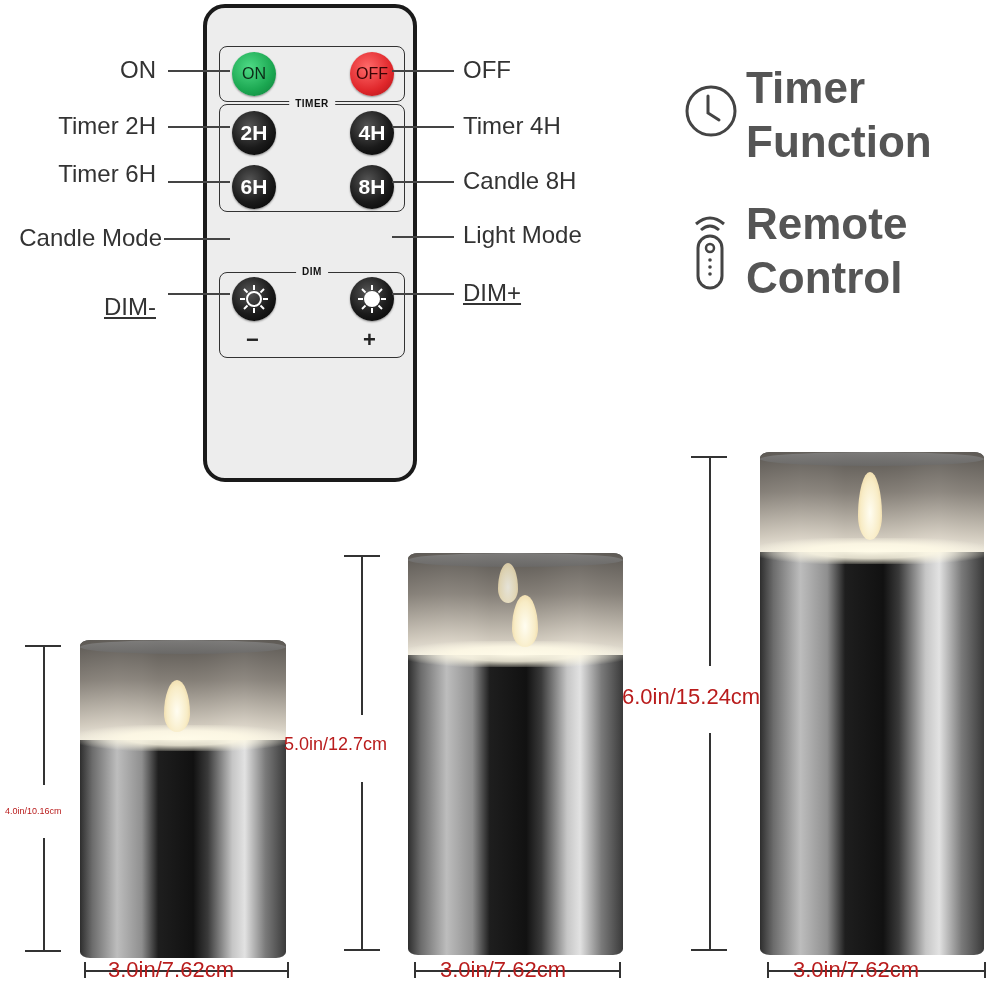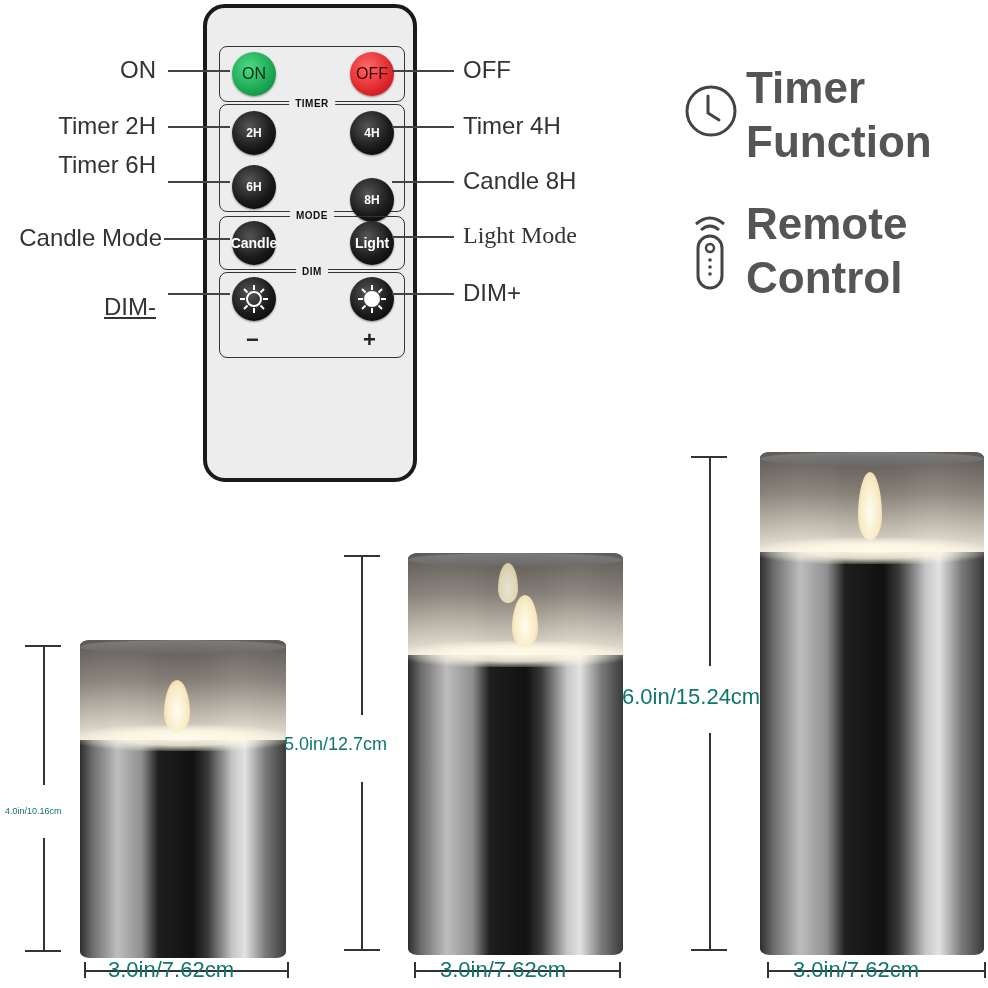--- a/index.html
+++ b/index.html
@@ -2,67 +2,62 @@
 <html><head>
 <meta charset="utf-8">
 <style>
   html,body{margin:0;padding:0;background:#fff;}
   body{width:988px;height:988px;position:relative;overflow:hidden;font-family:"Liberation Sans","DejaVu Sans",sans-serif;color:#222;}
   .abs{position:absolute;}
   
   .remote{left:203px;top:4px;width:214px;height:478px;border:4px solid #1a1a1a;border-radius:22px;background:#ededed;box-sizing:border-box;}
   .grp{position:absolute;left:12px;width:186px;border:1.5px solid #333;border-radius:8px;box-sizing:border-box;}
   .grp-title{position:absolute;top:-8px;left:50%;transform:translateX(-50%);background:#ededed;padding:0 6px;font-size:10px;font-weight:bold;letter-spacing:0.5px;line-height:14px;color:#111;}
-  .btn{position:absolute;width:44px;height:44px;border-radius:50%;background:radial-gradient(circle at 40% 35%,#555 0%,#1b1b1b 55%,#000 100%);color:#fff;font-weight:bold;font-size:12px;display:flex;align-items:center;justify-content:center;box-shadow:0 1px 2px rgba(0,0,0,.4);}
+  .btn{position:absolute;width:44px;height:44px;border-radius:50%;background:radial-gradient(circle at 40% 35%,#555 0%,#1b1b1b 55%,#000 100%);color:#fff;font-weight:bold;font-size:21px;display:flex;align-items:center;justify-content:center;box-shadow:0 1px 2px rgba(0,0,0,.4);}
   .btn.on{background:radial-gradient(circle at 40% 35%,#4fdb86 0%,#1ba751 60%,#0f7a39 100%);color:#0c2a17;font-size:16px;font-weight:normal;}
   .btn.off{background:radial-gradient(circle at 40% 35%,#ff6a6a 0%,#e0272b 60%,#a91217 100%);color:#3b0506;font-size:16px;font-weight:normal;}
   .btn.small{font-size:14px;}
   .sign{position:absolute;font-size:22px;font-weight:bold;color:#222;}
   
   .label{position:absolute;font-size:24px;color:#333;white-space:nowrap;line-height:28px;}
   .label.left{text-align:right;}
   .line{position:absolute;height:1.5px;background:#444;}
   
   .feat{position:absolute;font-size:44px;font-weight:bold;color:#555;line-height:52px;}
   
   .candle{position:absolute;border-radius:10px/6px;overflow:hidden;box-sizing:border-box;
     background:linear-gradient(90deg,#2e2e2e 0%,#6c6c6c 6%,#bdbdbd 18%,#8f8f8f 30%,#1e1e1e 38%,#111 55%,#3a3a3a 62%,#c6c6c6 74%,#e2e2e2 80%,#7a7a7a 90%,#3a3a3a 100%);}
   .candle .top{position:absolute;left:0;right:0;top:0;background:linear-gradient(180deg,#5e5a55 0%,#8a847c 40%,#d9d2c5 85%,#f4efe2 100%);opacity:.95;}
   .candle .glow{position:absolute;left:0;right:0;height:26px;background:radial-gradient(ellipse at 50% 50%,#fffbe8 0%,rgba(255,250,230,.85) 40%,rgba(220,220,220,0) 80%);}
   .candle .flame{position:absolute;width:26px;height:52px;background:radial-gradient(ellipse at 50% 60%,#fffdf1 0%,#f8ecc6 55%,#e6c98c 100%);border-radius:50% 50% 50% 50%/65% 65% 35% 35%;}
   .candle .rim{position:absolute;left:0;right:0;top:0;height:14px;border-radius:50%;background:linear-gradient(180deg,#8a8a8a,#6a6a6a);opacity:.7;}
   .dimv{position:absolute;width:1.5px;background:#333;}
   .dimcap{position:absolute;height:1.5px;background:#333;}
-  .dimtext{position:absolute;color:#0f766e;white-space:nowrap;}
+  .dimtext{position:absolute;color:#b91c1c;white-space:nowrap;}
   .wline{position:absolute;height:1.5px;background:#333;}
   .wcap{position:absolute;width:1.5px;height:16px;background:#333;}
 </style>
 </head>
 <body>
 
 <div class="abs remote">
 
   <div class="grp" style="top:38px;height:56px;">
     <div class="btn on" style="left:12px;top:5px;">ON</div>
     <div class="btn off" style="left:130px;top:5px;">OFF</div>
   </div>
 
   <div class="grp" style="top:96px;height:108px;">
     <span class="grp-title">TIMER</span>
     <div class="btn" style="left:12px;top:6px;">2H</div>
     <div class="btn" style="left:130px;top:6px;">4H</div>
     <div class="btn" style="left:12px;top:60px;">6H</div>
-    <div class="btn" style="left:130px;top:73px;">8H</div>
+    <div class="btn" style="left:130px;top:60px;">8H</div>
   </div>
 
-  <div class="grp" style="top:208px;height:54px;">
-    <span class="grp-title">MODE</span>
-    <div class="btn small" style="left:12px;top:4px;">Candle</div>
-    <div class="btn small" style="left:130px;top:4px;">Light</div>
-  </div>
 
   <div class="grp" style="top:264px;height:86px;">
     <span class="grp-title">DIM</span>
     <div class="btn" style="left:12px;top:4px;">
       <svg width="30" height="30" viewBox="0 0 30 30">
         <circle cx="15" cy="15" r="7" fill="none" stroke="#fff" stroke-width="2"></circle>
         <g stroke="#fff" stroke-width="2">
           <line x1="15" y1="1" x2="15" y2="6"></line>
             <line x1="15" y1="24" x2="15" y2="29"></line>
           <line x1="1" y1="15" x2="6" y2="15"></line>
@@ -91,37 +86,37 @@
     </div>
     <span class="sign" style="left:26px;top:54px;">−</span>
     <span class="sign" style="left:143px;top:54px;">+</span>
   </div>
 </div>
 
 <span class="label left" style="right:832px;top:56px;">ON</span>
 <div class="line" style="left:168px;top:70px;width:62px;"></div>
 <span class="label left" style="right:832px;top:112px;text-align:right;">Timer 2H</span>
 <div class="line" style="left:168px;top:126px;width:62px;"></div>
-<span class="label left" style="right:832px;top:151px;">Timer 6H</span>
+<span class="label left" style="right:832px;top:160px;">Timer 6H</span>
 <div class="line" style="left:168px;top:181px;width:62px;"></div>
 <span class="label left" style="right:826px;top:224px;">Candle Mode</span>
 <div class="line" style="left:164px;top:238px;width:66px;"></div>
 <span class="label left" style="right:832px;top:293px;text-decoration:underline;">DIM-</span>
 <div class="line" style="left:168px;top:293px;width:62px;"></div>
 
 <div class="line" style="left:392px;top:70px;width:62px;"></div>
 <span class="label" style="left:463px;top:56px;">OFF</span>
 <div class="line" style="left:392px;top:126px;width:62px;"></div>
 <span class="label" style="left:463px;top:112px;">Timer 4H</span>
 <div class="line" style="left:392px;top:181px;width:62px;"></div>
 <span class="label" style="left:463px;top:167px;">Candle 8H</span>
 <div class="line" style="left:392px;top:236px;width:62px;"></div>
-<span class="label" style="left:463px;top:221px;font-family:Liberation Serif, serif;">Light Mode</span>
+<span class="label" style="left:463px;top:221px;">Light Mode</span>
 <div class="line" style="left:392px;top:293px;width:62px;"></div>
-<span class="label" style="left:463px;top:279px;">DIM+</span>
+<span class="label" style="left:463px;top:279px;text-decoration:underline;">DIM+</span>
 
 <div class="abs" style="left:683px;top:83px;">
   <svg width="56" height="56" viewBox="0 0 56 56">
     <circle cx="28" cy="28" r="24" fill="none" stroke="#444" stroke-width="3"></circle>
     <polyline points="25,13 25,30 36,37" fill="none" stroke="#444" stroke-width="3" stroke-linecap="round"></polyline>
   </svg>
 </div>
 <div class="feat" style="left:746px;top:62px;">Timer</div>
 <div class="feat" style="left:746px;top:116px;">Function</div>
 

